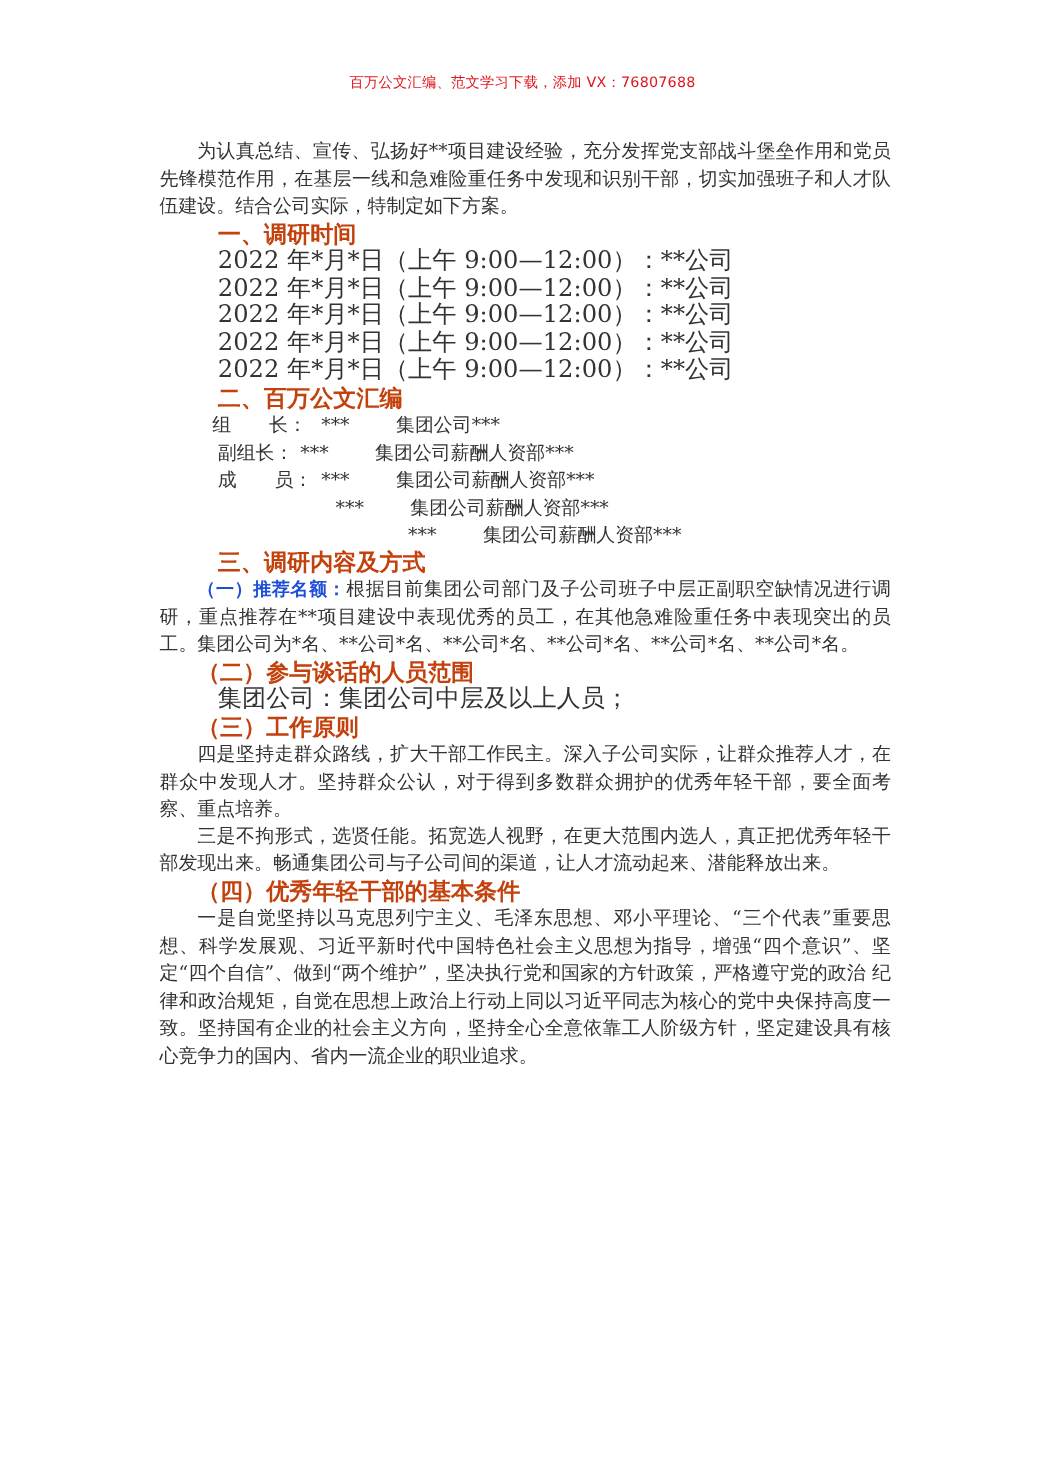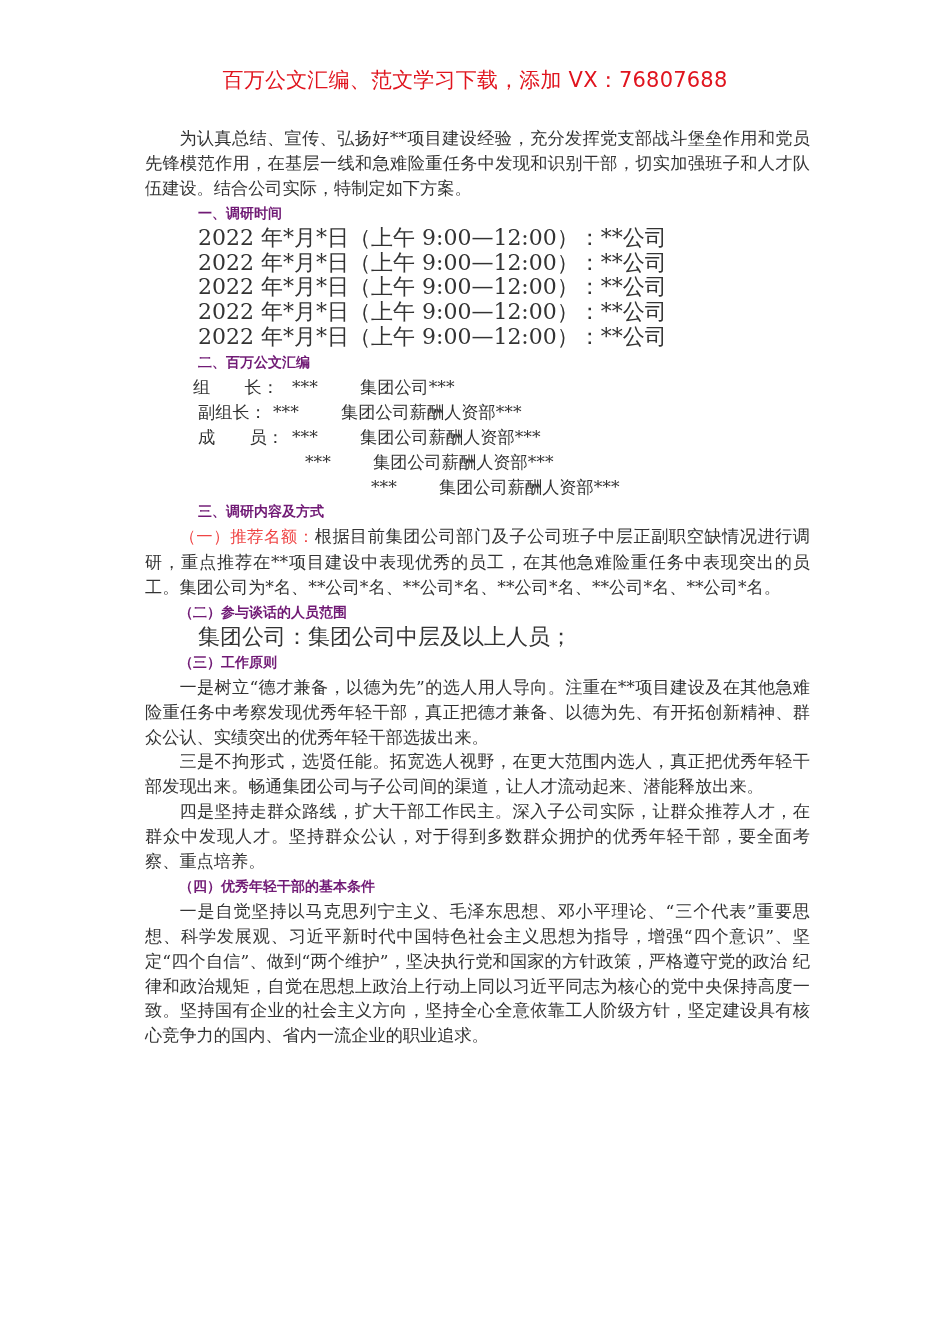--- a/index.html
+++ b/index.html
@@ -1,27 +1,27 @@
 <!DOCTYPE html>
 <html><head>
 <meta charset="utf-8">
 <style>
   html, body { margin: 0; padding: 0; background: #ffffff; }
   body { width: 950px; height: 1344px; position: relative; overflow: hidden;
          font-family: "DejaVu Serif", "Liberation Serif", serif; color: #333333; }
   .header { position: absolute; top: 66px; left: 0; width: 950px; text-align: center;
-            font-family: "DejaVu Sans", "Liberation Sans", sans-serif; font-size: 21px;
+            font-family: "DejaVu Sans", "Liberation Sans", sans-serif; font-size: 13px;
             color: #e0141e; letter-spacing: 0.2px; }
   .page { position: absolute; left: 145px; top: 126px; width: 665px; }
   .line { font-size: 22px; line-height: 24.9px; height: 24.9px; white-space: nowrap; overflow: visible; }
   .para { font-size: 17.2px; line-height: 24.9px; text-align: justify; }
   .indent { text-indent: 2em; }
-  .h { font-family: "DejaVu Sans", "Liberation Sans", sans-serif; font-weight: bold; font-size: 14px; color: #701a75; }
+  .h { font-family: "DejaVu Sans", "Liberation Sans", sans-serif; font-weight: bold; font-size: 21px; color: #c2410c; }
   .pl { padding-left: 53px; }
-  .b { font-family: "DejaVu Sans", "Liberation Sans", sans-serif; font-weight: normal; font-size: 16.4px; color: #ef4444; }
+  .b { font-family: "DejaVu Sans", "Liberation Sans", sans-serif; font-weight: bold; font-size: 16.4px; color: #1d4ed8; }
   .mem { position: relative; height: 24.9px; }
   .mem span { position: absolute; top: 0; white-space: nowrap; font-size: 17.2px; line-height: 24.9px; }
 </style>
 </head>
 <body>
 
 <div class="header">百万公文汇编、范文学习下载，添加 VX：76807688</div>
 
 <div class="page">
   <p class="para indent" style="margin:0;">为认真总结、宣传、弘扬好**项目建设经验，充分发挥党支部战斗堡垒作用和党员先锋模范作用，在基层一线和急难险重任务中发现和识别干部，切实加强班子和人才队伍建设。结合公司实际，特制定如下方案。</p>
@@ -58,19 +58,18 @@
     <span style="left:294px">集团公司薪酬人资部***</span>
   </div>
 
   <div class="line pl h">三、调研内容及方式</div>
   <p class="para indent" style="margin:0;"><span class="b">（一）推荐名额：</span><span>根据目前集团公司部门及子公司班子中层正副职空缺情况进行调研，重点推荐在**项目建设中表现优秀的员工，在其他急难险重任务中表现突出的员工。集团公司为*名、**公司*名、**公司*名、**公司*名、**公司*名、**公司*名。</span></p>
 
   <div class="line h" style="padding-left:34px">（二）参与谈话的人员范围</div>
   <div class="line pl">集团公司：集团公司中层及以上人员；</div>
 
   <div class="line h" style="padding-left:34px">（三）工作原则</div>
-  <p class="para indent" style="margin:0;">一是树立“德才兼备，以德为先”的选人用人导向。注重在**项目建设及在其他急难险重任务中考察发现优秀年轻干部，真正把德才兼备、以德为先、有开拓创新精神、群众公认、实绩突出的优秀年轻干部选拔出来。</p>
+  <p class="para indent" style="margin:0;">四是坚持走群众路线，扩大干部工作民主。深入子公司实际，让群众推荐人才，在群众中发现人才。坚持群众公认，对于得到多数群众拥护的优秀年轻干部，要全面考察、重点培养。</p>
   <p class="para indent" style="margin:0;">三是不拘形式，选贤任能。拓宽选人视野，在更大范围内选人，真正把优秀年轻干部发现出来。畅通集团公司与子公司间的渠道，让人才流动起来、潜能释放出来。</p>
-  <p class="para indent" style="margin:0;">四是坚持走群众路线，扩大干部工作民主。深入子公司实际，让群众推荐人才，在群众中发现人才。坚持群众公认，对于得到多数群众拥护的优秀年轻干部，要全面考察、重点培养。</p>
 
   <div class="line h" style="padding-left:34px">（四）优秀年轻干部的基本条件</div>
   <p class="para indent" style="margin:0;">一是自觉坚持以马克思列宁主义、毛泽东思想、邓小平理论、“三个代表”重要思想、科学发展观、习近平新时代中国特色社会主义思想为指导，增强“四个意识”、坚定“四个自信”、做到“两个维护”，坚决执行党和国家的方针政策，严格遵守党的政治 纪律和政治规矩，自觉在思想上政治上行动上同以习近平同志为核心的党中央保持高度一致。坚持国有企业的社会主义方向，坚持全心全意依靠工人阶级方针，坚定建设具有核心竞争力的国内、省内一流企业的职业追求。</p>
 </div>
 
 </body></html>

